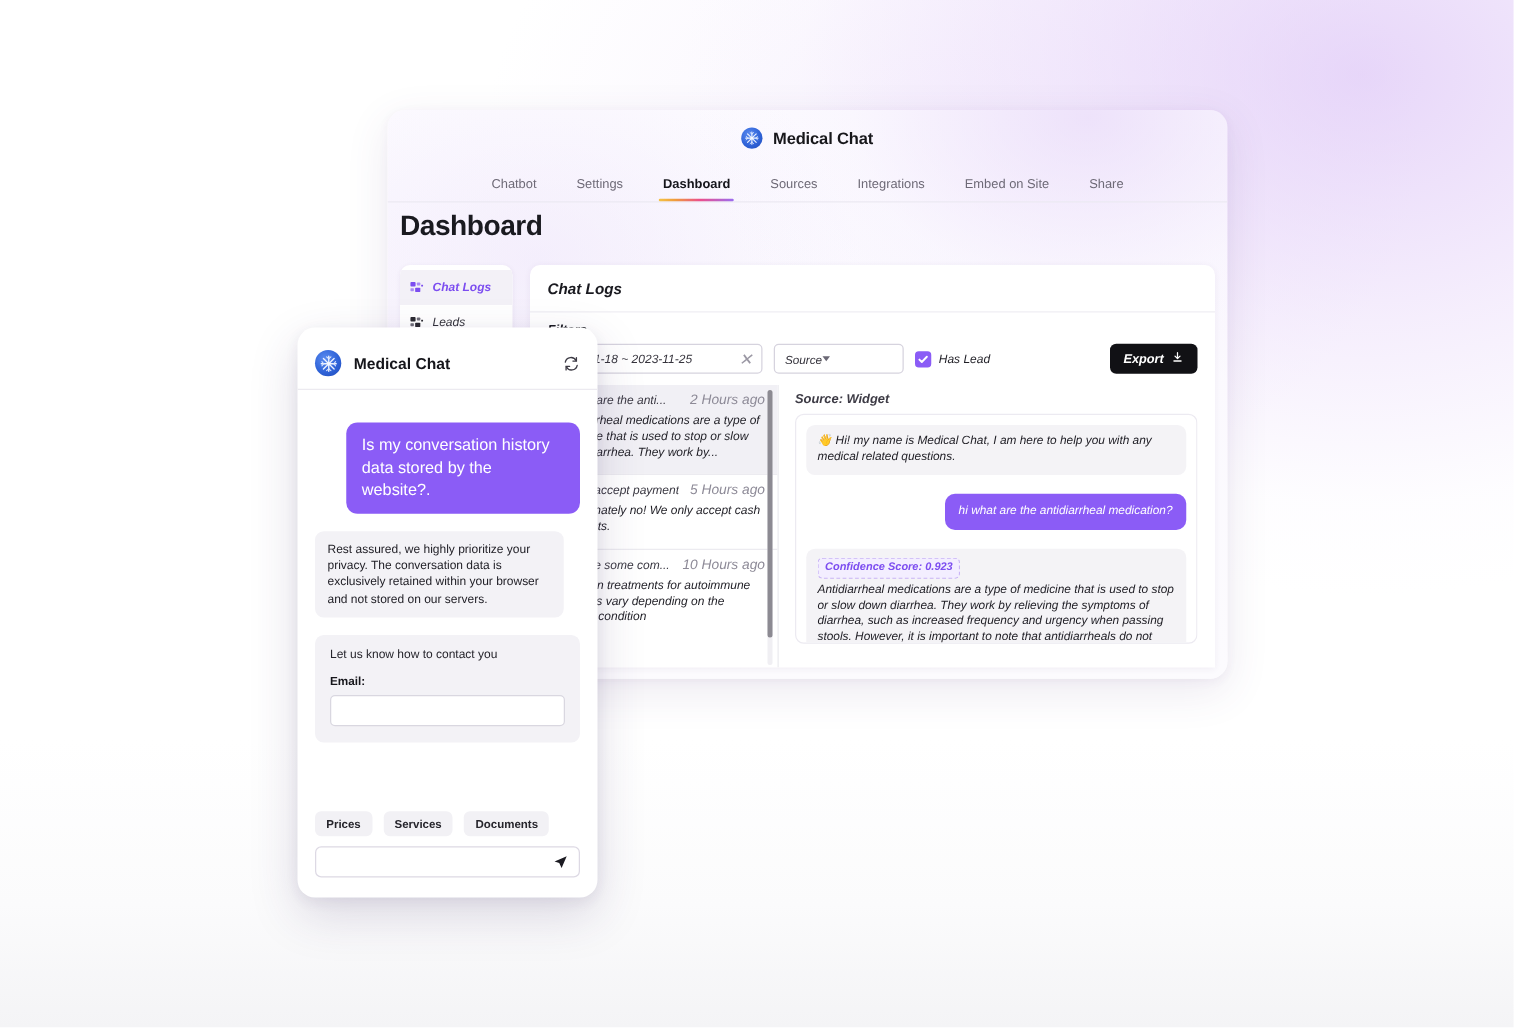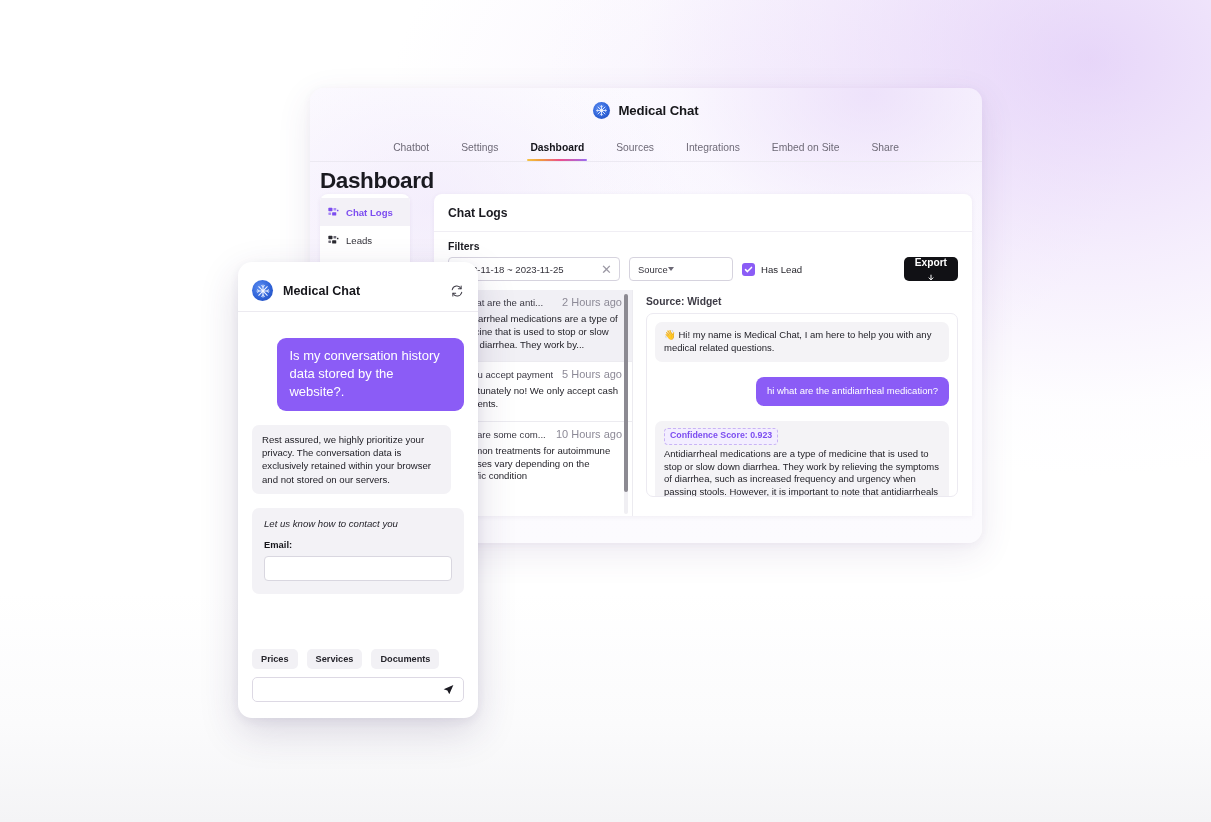--- a/index.html
+++ b/index.html
@@ -76,23 +76,23 @@
 
   
   #page-title {
     position: absolute; left: 10px; top: 80px;
     font-size: 22.5px; font-weight: bold; color: #1a1a20;
     letter-spacing: -0.4px;
   }
 
   
   #content-region {
-    position: absolute; left: 10px; top: 106px;
+    position: absolute; left: 10px; top: 124px;
     width: 652px; height: 322px;
-    display: flex; gap: 24px;
+    display: flex; gap: 14px; font-style: italic;
   }
 
   
   #side-nav {
     width: 90px; flex: none;
     background: #ffffff;
     border-radius: 8px 8px 0 0;
     overflow: hidden;
     box-shadow: 0 1px 4px rgba(80,60,120,0.07);
     padding-top: 4px;
@@ -147,21 +147,21 @@
   .checkbox {
     width:13px;height:13px;border-radius:3px;background:#8b5cf6;
     display:flex;align-items:center;justify-content:center;flex:none;
   }
   .check-label { font-size:9.6px; color:#1f1e25; }
   #export-btn {
     margin-left: auto;
     background:#111115; color:#fff; border-radius:5px;
     height: 24px; padding: 0 11px;
     display:flex;align-items:center;gap:6px;
-    font-size:10.2px; font-weight:bold; cursor:pointer;flex-direction:column;
+    font-size:10.2px; font-weight:bold; cursor:pointer;
   }
 
   
   #split {
     flex: 1; display:flex; min-height:0;
     padding: 0 14px 0 14px; gap: 0;
   }
   #log-list {
     width: 185px; flex:none; position:relative;
     border-right: 1px solid #ecebf0;
@@ -238,21 +238,21 @@
   }
   .w-user {
     background:#8b5cf6; color:#fff; border-radius:9px;
     padding:9px 12px; font-size:13px; line-height:1.4;
     margin: 14px 0 14px auto; width: fit-content; max-width: 88%;
   }
   .w-lead {
     background:#f3f2f6; border-radius:7px; padding:10px 12px 13px 12px;
     margin-top: 14px;
   }
-  .w-lead-title { font-size:9.6px; color:#26252c;font-style:italic; }
+  .w-lead-title { font-size:9.6px; color:#26252c; }
   .w-lead-label { font-size:9.4px; font-weight:bold; color:#16161b; margin:10px 0 6px 0; }
   .w-lead-input {
     height:25px; background:#fff; border:1px solid #d9d7e0; border-radius:4px;
   }
   #widget-suggestions {
     display:flex; gap:9px; padding: 0 14px 0 14px; margin-bottom: 8px;
   }
   .sugg {
     background:#f2f1f5; border-radius:5px; padding:5px 9px;
     font-size:9.2px; font-weight:bold; color:#26252c; cursor:pointer;

